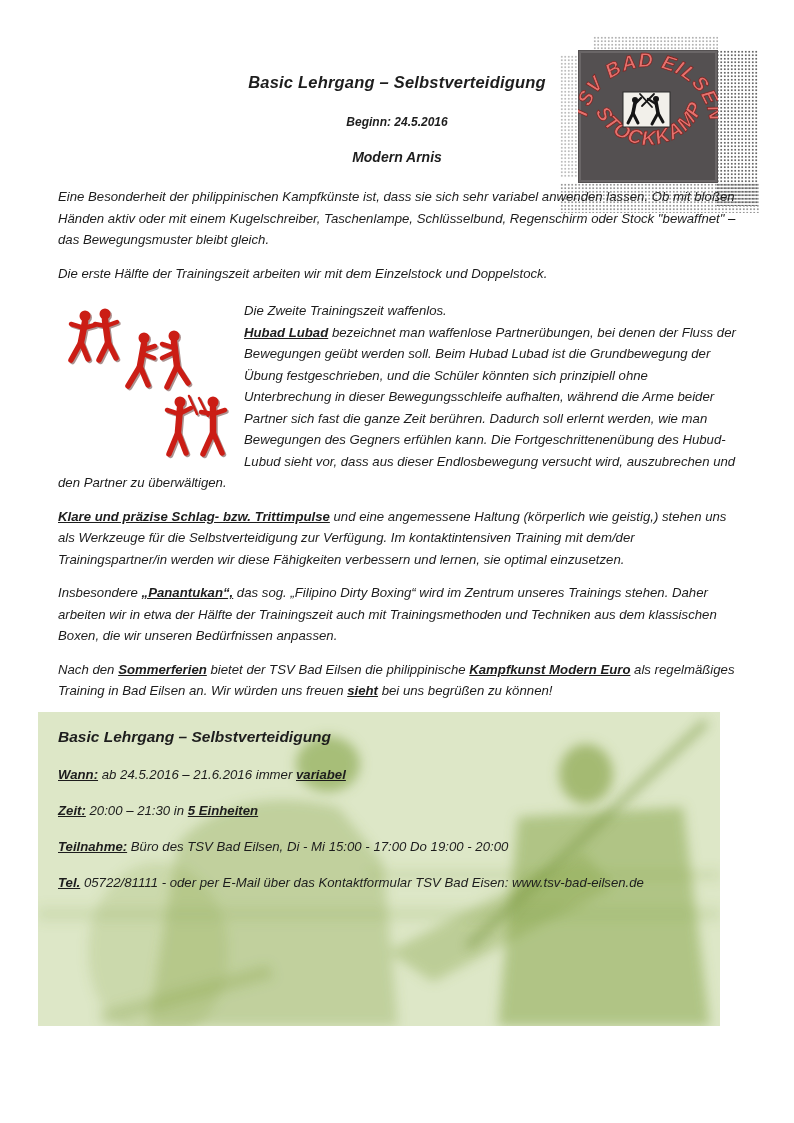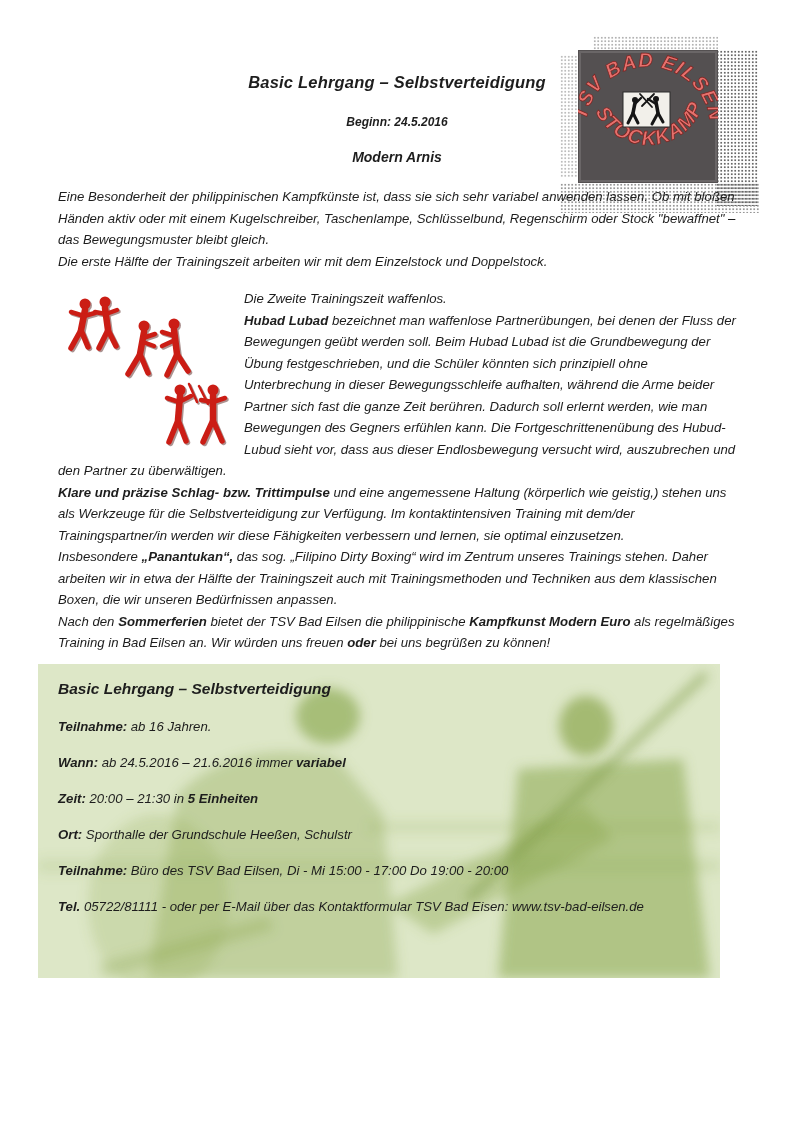--- a/index.html
+++ b/index.html
@@ -26,23 +26,23 @@
   .dots-bottom { left:560px; top:183px; width:200px; height:30px;  opacity:.55; }
   
   .logo { position:absolute; left:578px; top:50px; width:140px; height:133px; z-index:1; }
   
   .header { position:relative; z-index:2; text-align:center; }
   .title    { font-size:16.5px; font-weight:bold; padding-top:73px; letter-spacing:.2px; }
   .start    { font-size:12px; font-weight:bold; margin-top:23px; }
   .subtitle { font-size:14px;   font-weight:bold; margin-top:20px;text-align:center; }
   
   .content { position:relative; z-index:2; margin:0 56px 0 58px; }
-  p.body { font-size:13.2px; line-height:21.5px; margin-top:0; }
+  p.body { font-size:13.2px; line-height:21.5px; margin-top:12px; }
   .content > p.body:first-child { margin-top:21px; }
-  b { font-weight:bold; }
+  b { font-weight:bold;text-decoration:underline; }
   
   .hubad { margin-top:16px; }
   .figures { float:left; width:178px; height:170px; margin:2px 8px 0 0; }
   .hubad p { margin-top:0; }
   .clear { clear:both; }
   
   .infobox {
     position:relative;
     width:682px; height:314px;
     margin:10px 0 0 -20px;
@@ -143,21 +143,21 @@
         <span>Die Zweite Trainingszeit waffenlos.</span><br>
         <b>Hubad Lubad</b><span> bezeichnet man waffenlose Partnerübungen, bei denen der Fluss der Bewegungen geübt werden soll. Beim  Hubad Lubad ist die Grundbewegung der Übung festgeschrieben, und die Schüler könnten sich prinzipiell ohne Unterbrechung in dieser Bewegungsschleife aufhalten, während die Arme beider Partner sich fast die ganze Zeit berühren. Dadurch soll erlernt werden, wie man Bewegungen des Gegners erfühlen kann.  Die Fortgeschrittenenübung des Hubud-Lubud sieht vor, dass aus dieser Endlosbewegung versucht wird, auszubrechen und den Partner zu überwältigen.</span>
       </p>
       <div class="clear"></div>
     </div>
 
     <p class="body"><b>Klare und präzise Schlag- bzw. Trittimpulse</b><span> und eine angemessene Haltung (körperlich wie geistig,) stehen uns als Werkzeuge für die Selbstverteidigung zur Verfügung. Im kontaktintensiven Training mit dem/der Trainingspartner/in werden wir diese Fähigkeiten verbessern und lernen, sie optimal einzusetzen.</span></p>
 
     <p class="body"><span>Insbesondere </span><b>„Panantukan“,</b><span> das sog. „Filipino Dirty Boxing“ wird im Zentrum unseres Trainings stehen. Daher arbeiten wir in etwa der Hälfte der Trainingszeit auch mit Trainingsmethoden und Techniken aus dem klassischen Boxen, die wir unseren Bedürfnissen anpassen.</span></p>
 
-    <p class="body"><span>Nach den </span><b>Sommerferien</b><span> bietet der TSV Bad Eilsen die  philippinische </span><b>Kampfkunst Modern Euro</b><span> als regelmäßiges Training  in Bad Eilsen an. Wir würden uns freuen </span><b>oder</b><span> bei uns begrüßen zu können!</span></p>
+    <p class="body"><span>Nach den </span><b>Sommerferien</b><span> bietet der TSV Bad Eilsen die  philippinische </span><b>Kampfkunst Modern Euro</b><span> als regelmäßiges Training  in Bad Eilsen an. Wir würden uns freuen </span><b>sieht</b><span> bei uns begrüßen zu können!</span></p>
 
     <div class="infobox">
       <svg class="infobox-bg" viewBox="0 0 682 314" preserveAspectRatio="none">
         <defs>
             <filter id="soft" x="-20%" y="-20%" width="140%" height="140%">
               <feGaussianBlur stdDeviation="6"></feGaussianBlur>
             </filter>
           </defs>
         <rect width="682" height="314" fill="#dde7c7"></rect>
         <g filter="url(#soft)" fill="#8ba74e">
@@ -168,23 +168,21 @@
           <path d="M480 105 L645 95 L672 314 L460 314 Z" opacity=".55"></path>
           <path d="M350 240 L545 140 L575 175 L395 270 Z" opacity=".4"></path>
           <rect x="0" y="195" width="682" height="14" opacity=".16"></rect>
           <rect x="330" y="158" width="352" height="10" opacity=".18"></rect>
           <path d="M60 300 L230 252 L236 266 L66 314 Z" opacity=".3"></path>
         </g>
         <line x1="430" y1="235" x2="668" y2="10" stroke="#7d9a44" stroke-width="7" opacity=".65" filter="url(#soft)"></line>
       </svg>
       <div class="infobox-content">
         <div class="box-title">Basic Lehrgang – Selbstverteidigung</div>
-        <p class="row"><b>Teilnahme:</b><span> ab 16 Jahren.</span><b></b></p>
         <p class="row"><b>Wann:</b><span> ab 24.5.2016 – 21.6.2016 immer </span><b>variabel</b></p>
         <p class="row"><b>Zeit:</b><span> 20:00 – 21:30 in  </span><b>5 Einheiten</b></p>
-        <p class="row"><b>Ort:</b><span> Sporthalle der Grundschule Heeßen, Schulstr</span><b></b></p>
         <p class="row"><b>Teilnahme:</b><span> Büro des TSV Bad Eilsen, Di - Mi 15:00 - 17:00  Do 19:00 - 20:00</span><b></b></p>
         <p class="row"><b>Tel.</b><span> 05722/81111 - oder per E-Mail über das Kontaktformular TSV Bad Eisen: www.tsv-bad-eilsen.de</span><b></b></p>
       </div>
     </div>
 
   </div>
 </div>
 
 </body></html>

